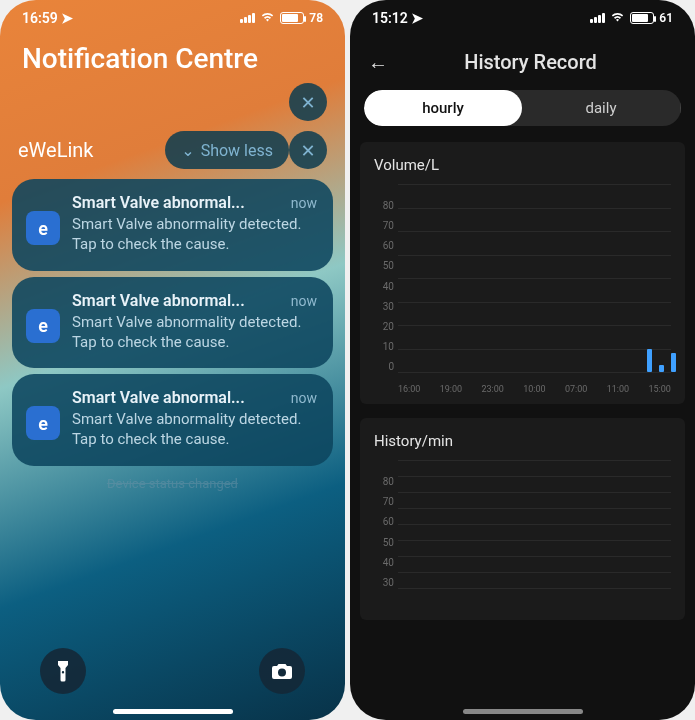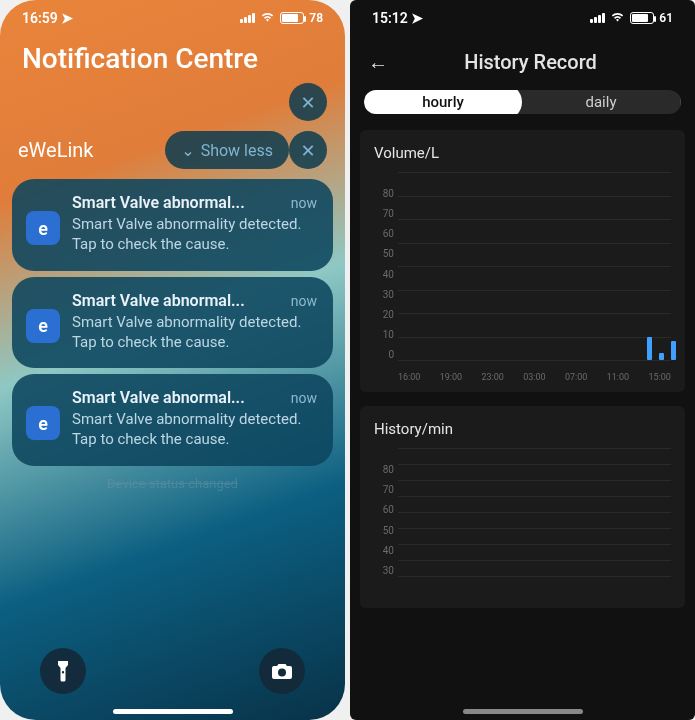--- a/index.html
+++ b/index.html
@@ -1,20 +1,20 @@
 <!DOCTYPE html>
 <html><head>
 <meta charset="utf-8">
 <style>
   * { box-sizing: border-box; margin: 0; padding: 0; font-family: -apple-system, BlinkMacSystemFont, "Segoe UI", Roboto, sans-serif; }
   body { width: 695px; height: 720px; background: #f0f0f0; display: flex; gap: 5px; overflow: hidden; }
 
   .phone { border-radius: 36px; overflow: hidden; position: relative; display: flex; flex-direction: column; }
   .phone-left { width: 345px; height: 720px; background: linear-gradient(160deg,#e9843a 0%,#e07d3a 24%,#8ec8c4 46%,#0c5f81 72%,#083248 100%); }
-  .phone-right { width: 345px; height: 720px; background: #111; color: #e4e4e4; border-radius: 6px; }
+  .phone-right { width: 345px; height: 720px; background: #111; color: #e4e4e4; }
 
   
   .status-bar { height: 36px; display: flex; align-items: center; justify-content: space-between; padding: 0 22px; font-size: 14px; font-weight: 600; }
   .phone-left .status-bar { color: #fff; }
   .phone-right .status-bar { color: #fff; }
   .status-right { display:flex; align-items:center; gap:5px; font-size:12px; }
   .batt { border:1px solid currentColor; border-radius:3px; width:24px; height:12px; position:relative; display:inline-flex; align-items:center; padding:1px; }
   .batt::after { content:""; position:absolute; right:-3px; top:3px; width:2px; height:6px; background:currentColor; border-radius:1px; }
   .batt-fill { background:currentColor; height:100%; border-radius:1px; }
   .signal { display:inline-flex; gap:1px; align-items:flex-end; }
@@ -45,21 +45,21 @@
   .dock { position:absolute; bottom:26px; left:0; right:0; display:flex; justify-content:space-between; padding:0 40px; }
   .dock-btn { width:46px; height:46px; border-radius:50%; background:rgba(20,40,55,.9); color:#fff; display:flex; align-items:center; justify-content:center; font-size:20px; cursor:pointer; }
   .home-ind { position:absolute; bottom:6px; left:50%; transform:translateX(-50%); width:120px; height:5px; border-radius:3px; background:#fff; }
   .phone-right .home-ind { background:#888; }
 
   
   .hr-header { display:flex; align-items:center; padding:14px 18px 16px; gap:16px; }
   .back { color:#e4e4e4; font-size:20px; cursor:pointer; }
   .hr-title { flex:1; text-align:center; font-size:20px; font-weight:500; margin-left:-20px; }
 
-  .seg { margin:0 14px 16px; background:#2a2a2a; border-radius:20px; height:24px; display:flex; align-items:center; overflow:hidden; }
+  .seg { margin:0 14px 16px; background:#2a2a2a; border-radius:20px; height:36px; display:flex; align-items:center; overflow:hidden; }
   .seg-item { flex:1; text-align:center; font-size:15px; color:#cfcfcf; cursor:pointer; line-height:36px; position:relative; }
   .seg-item.active { background:#fff; color:#111; border-radius:20px; font-weight:500; }
   .seg-div { width:1px; height:18px; background:#444; }
 
   .panel { background:#1b1b1b; margin:0 10px 14px; border-radius:6px; padding:14px 10px 10px; }
   .panel-title { font-size:15px; color:#e4e4e4; margin-bottom:10px; padding-left:4px; }
   .chart { position:relative; height:210px; padding-left:26px; }
   .chart2 { height:150px; }
   .ylabels { position:absolute; left:0; top:16px; bottom:22px; width:24px; display:flex; flex-direction:column; justify-content:space-between; font-size:10px; color:#6a6a6a; text-align:right; }
   .plot { position:absolute; left:28px; right:4px; top:0; bottom:22px; }
@@ -214,21 +214,21 @@
           <div class="grid-line" style="top: 87.5%;"></div>
           <div class="grid-line" style="top: 100%;"></div>
           <div class="bar" style="left: 91.3043%; height: 12.5%;"></div>
           <div class="bar" style="left: 95.6522%; height: 3.75%;"></div>
           <div class="bar" style="left: 100%; height: 10%;"></div>
         </div>
       <div class="xlabels">
         <span>16:00</span>
         <span>19:00</span>
         <span>23:00</span>
-        <span>03:00</span>
+        <span>10:00</span>
         <span>07:00</span>
         <span>11:00</span>
         <span>15:00</span>
       </div>
     </div>
   </div>
 
   <div class="panel">
     <div class="panel-title">History/min</div>
     <div class="chart chart2">

